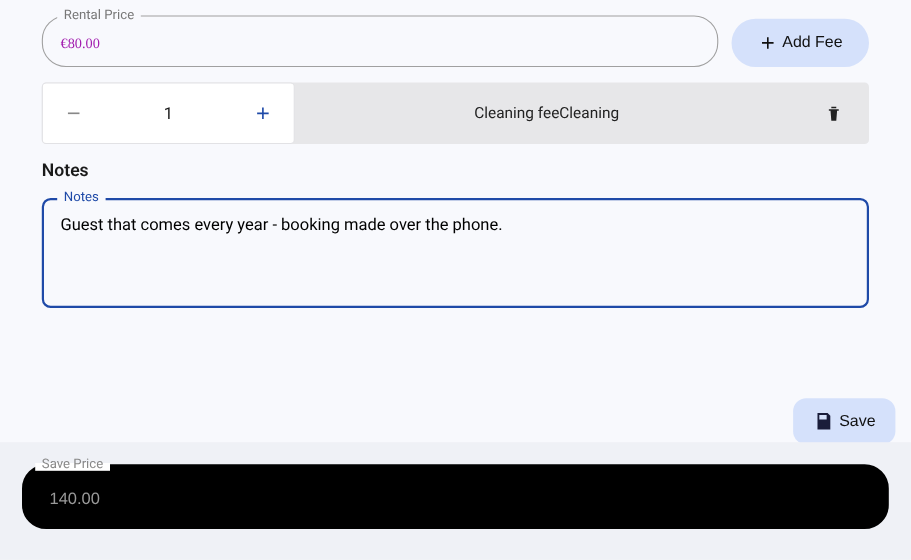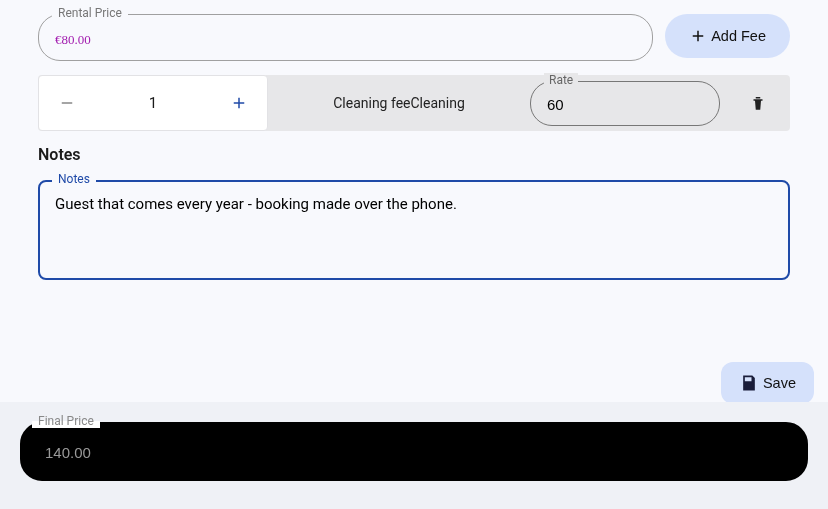--- a/index.html
+++ b/index.html
@@ -14,21 +14,21 @@
   .container {
     padding: 14px 38px 0 38px;
   }
   .section-title {
     font-size: 16px;
     font-weight: 600;
     margin-bottom: 18px;
   }
   .row {
     display: flex;
-    align-items: flex-start;
+    align-items: flex-end;
     gap: 12px;
     margin-bottom: 14px;
   }
   .fieldset {
     position: relative;
     flex: 1;
   }
   .fieldset-border {
     border: 1px solid #a0a0a0;
     border-radius: 22px;
@@ -237,26 +237,20 @@
       <div class="step-btn">
         <svg viewBox="0 0 24 24">
             <path d="M11 5h2v14h-2z M5 11h14v2H5z" fill="#1f4aa8"></path>
           </svg>
       </div>
     </div>
     <div class="fee-label">
       <span>Cleaning fee</span>
       <span>Cleaning</span>
     </div>
-    <div class="rate-wrap">
-      <div class="rate-label">Rate</div>
-      <div class="rate-field">
-        <input class="rate-input" value="60" style="">
-      </div>
-    </div>
     <div class="delete-cell">
       <svg viewBox="0 0 24 24">
           <path d="M6 7h12v2H6z M8 9h8l-1 12H9z M9 4h6v2H9z"></path>
         </svg>
     </div>
   </div>
 
 
   <div class="section-title" style="margin-top:6px;margin-bottom:16px">Notes</div>
 
@@ -269,17 +263,17 @@
 </div>
 
 <button class="btn save-btn">
   <svg viewBox="0 0 24 24">
       <path d="M5 3h11l3 3v15H5z M7 5v5h8V5z M8 13h8v6H8z"></path>
     </svg>
   <span>Save</span>
 </button>
 
 <div class="final-wrap">
-  <div class="final-label">Final Price</div>
+  <div class="final-label">Save Price</div>
   <div class="final-field">
     <input class="final-input" value="140.00" style="">
   </div>
 </div>
 
 </body></html>

